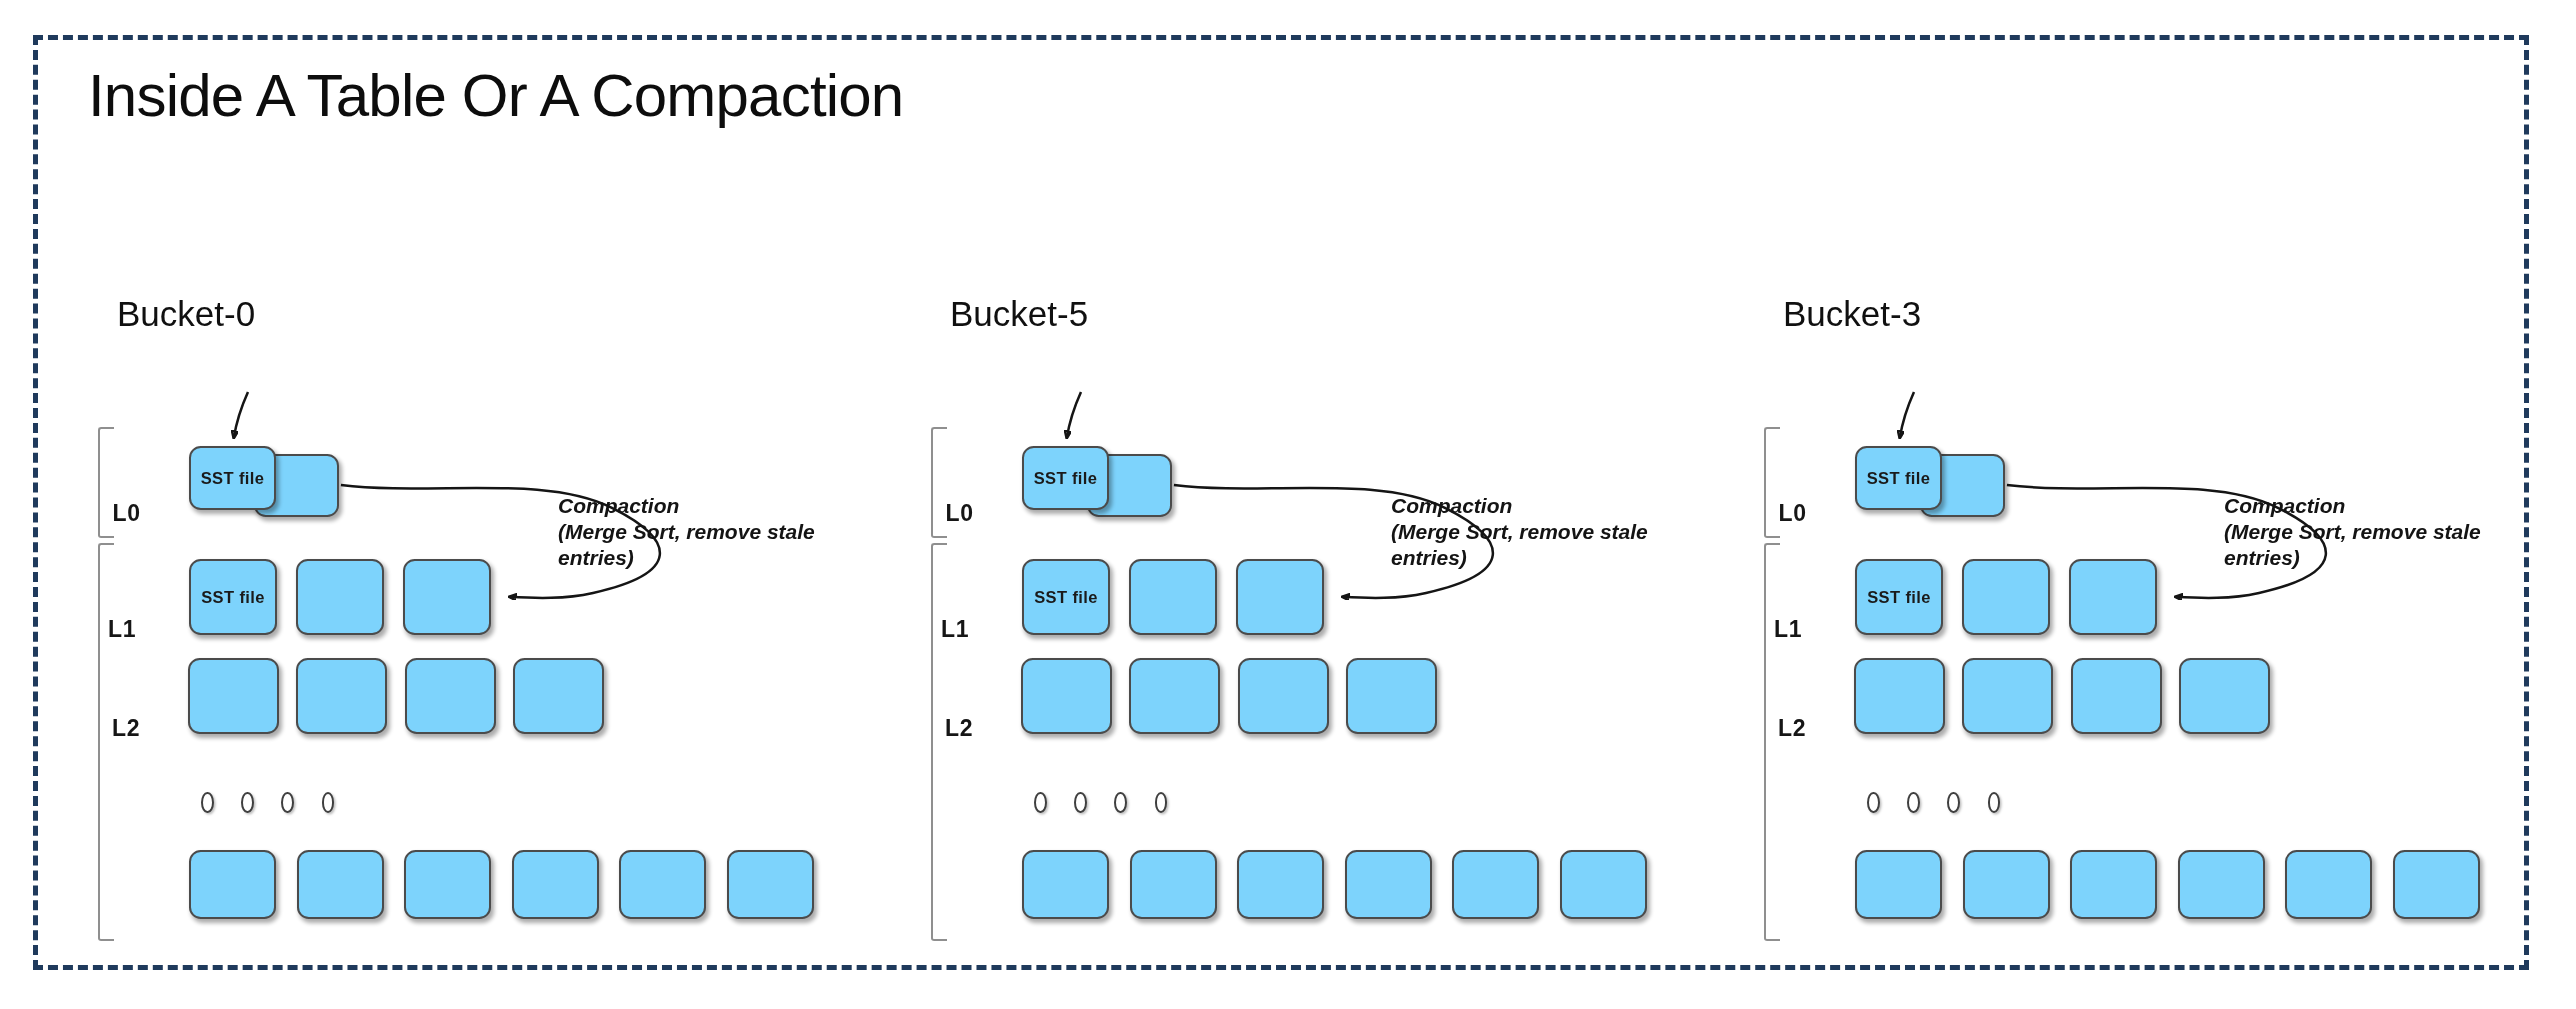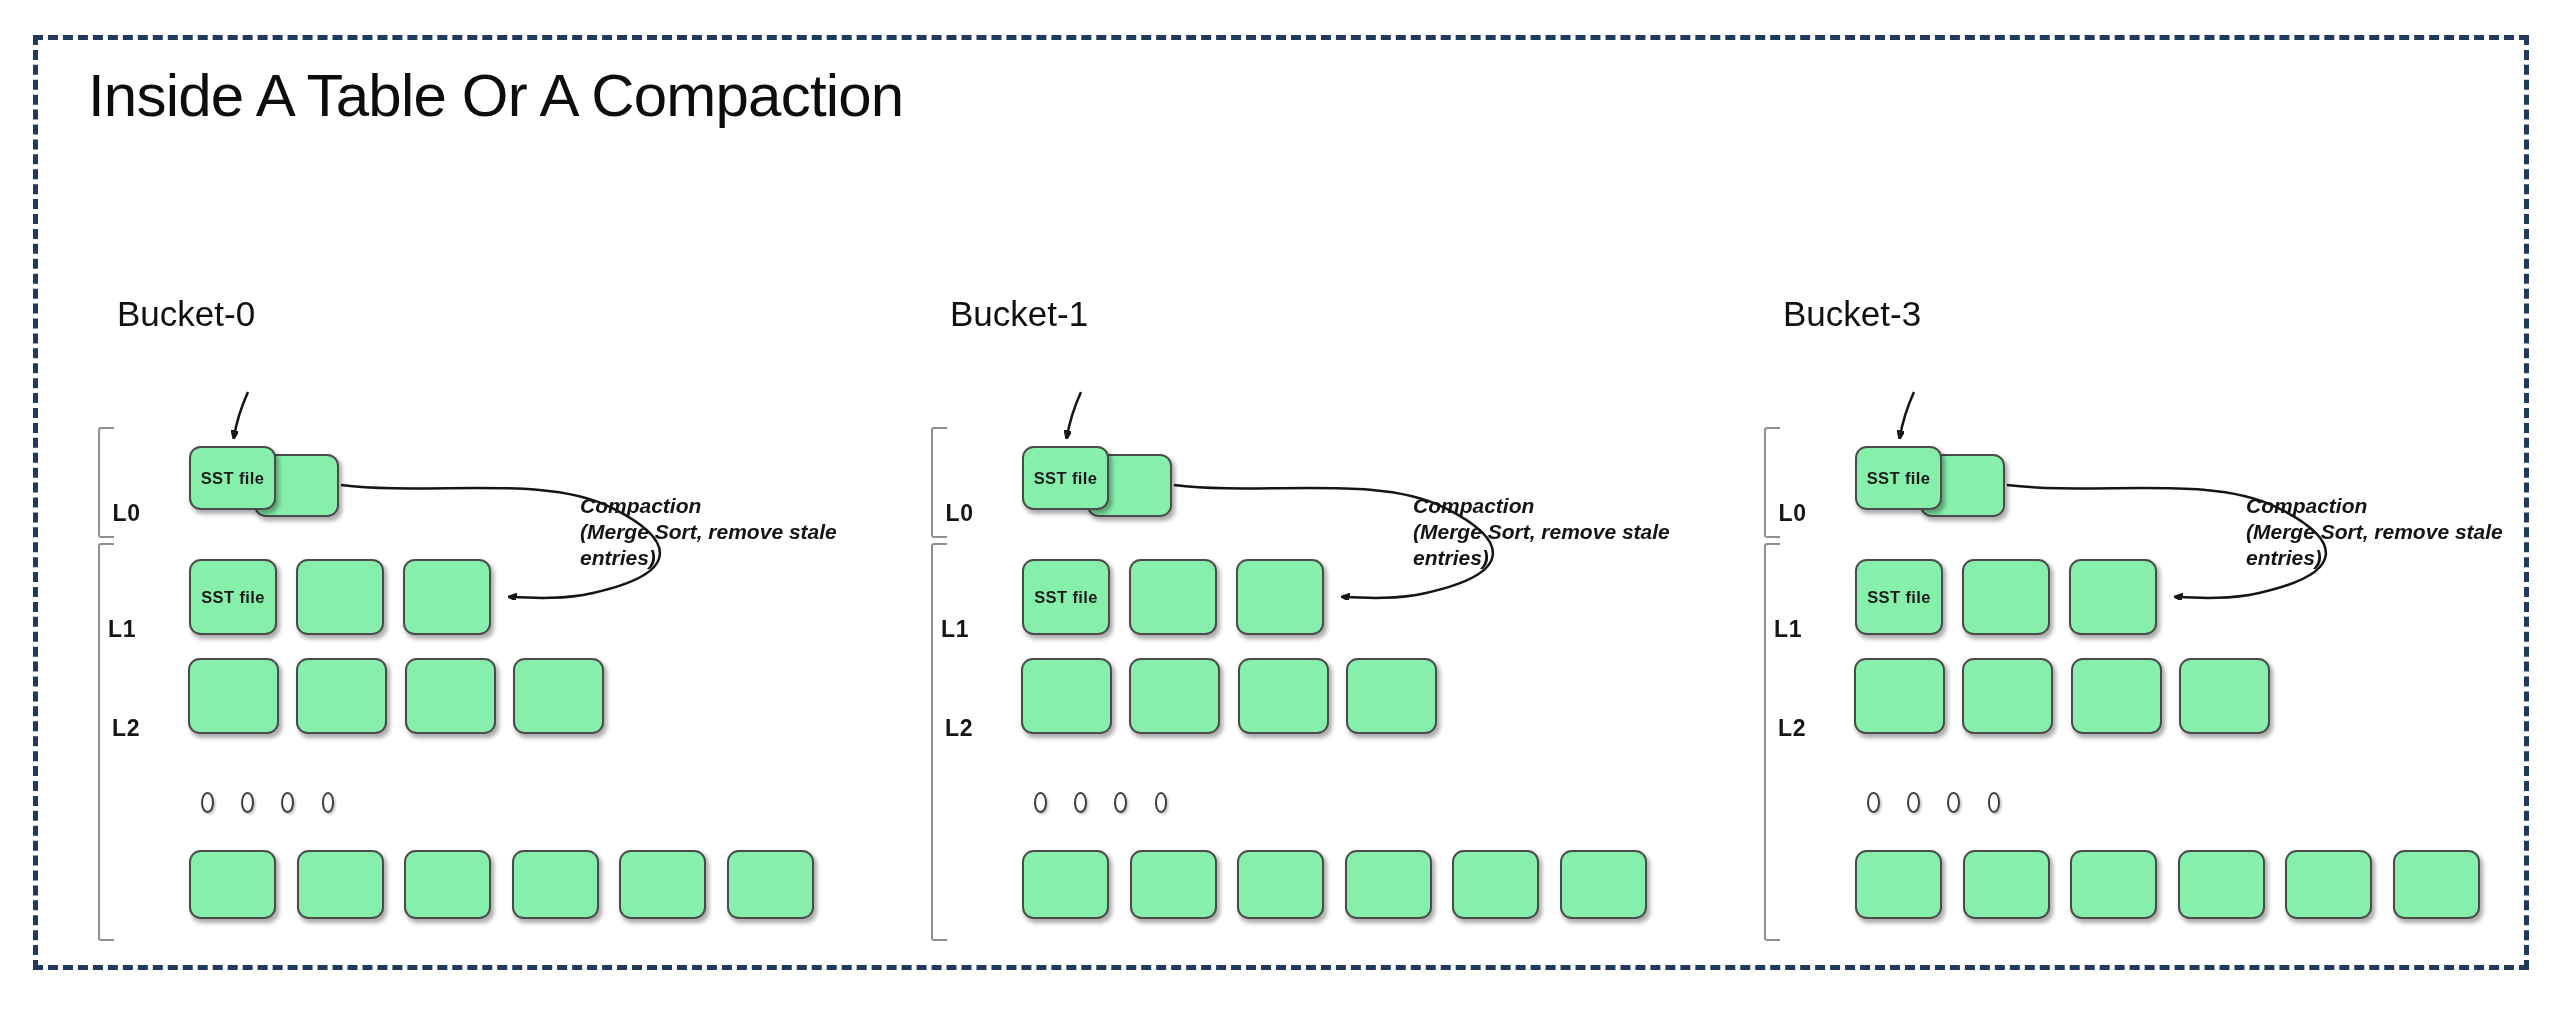--- a/index.html
+++ b/index.html
@@ -24,42 +24,42 @@
     border-left:2.4px solid #8f8f8f;border-top:2.4px solid #8f8f8f;border-bottom:2.4px solid #8f8f8f;
     border-top-left-radius:3.2px;border-bottom-left-radius:3.2px;
   }
   .bracket.l0b{left:6.3px;top:128px;height:107px;}
   .bracket.lowerb{left:6.3px;top:244px;height:394px;}
   .lvl{position:absolute;font-weight:bold;font-size:23px;color:#161616;letter-spacing:0.8px;margin-top:32px;}
   .lvl.l0l{left:20.5px;top:169px;}
   .lvl.l1l{left:16px;top:285px;}
   .lvl.l2l{left:20px;top:384px;}
   .box{
-    background:#86efac;border:2.8px solid #4b4b4b;border-radius:11.8px;
+    background:#7dd3fc;border:2.8px solid #4b4b4b;border-radius:11.8px;
     box-shadow:2.4px 3.2px 4.7px rgba(0,0,0,0.33);
     display:flex;align-items:center;justify-content:center;
     box-sizing:border-box;
   }
   .box span{font-weight:bold;font-size:16.5px;color:#1a1a1a;letter-spacing:0.4px;}
   .backbox{position:absolute;left:162px;top:155px;width:85px;height:63px;}
   .frontbox{position:absolute;left:97px;top:147px;width:87px;height:64px;}
   .row{position:absolute;display:flex;}
   .row .box{width:88px;height:76px;}
   .l1row{left:97px;top:260px;gap:19px;}
   .l2row{left:96px;top:359px;gap:17.3px;}
   .l2row .box{width:91px;}
   .botrow{left:97px;top:551px;gap:20.5px;}
   .botrow .box{width:87px;height:69px;}
   .dotsrow{position:absolute;left:109px;top:493px;display:flex;gap:27.6px;}
   .dot{
     width:12.6px;height:21px;border:2.4px solid #3f3f3f;border-radius:50%;
     background:#fff;box-shadow:1.6px 1.6px 2.4px rgba(0,0,0,0.25);box-sizing:border-box;
   }
   .comp-text{
-    position:absolute;left:488px;top:194px;width:276px;
+    position:absolute;left:466px;top:194px;width:276px;
     font-size:21px;font-weight:bold;font-style:italic;line-height:26px;color:#141414;
   }
 </style>
 </head>
 <body style="background: rgb(255, 255, 255);">
 
 <div class="slide-border" style="border-color: rgb(31, 58, 92);"></div>
 <div class="slide-title">Inside A Table Or A Compaction</div>
 
   <div class="bucket" style="left: 92px;">
@@ -119,21 +119,21 @@
       <div class="box"></div>
       <div class="box"></div>
       <div class="box"></div>
       <div class="box"></div>
       <div class="box"></div>
       <div class="box"></div>
     </div>
   </div>
 
   <div class="bucket" style="left: 925px;">
-    <div class="bucket-title">Bucket-1</div>
+    <div class="bucket-title">Bucket-5</div>
 
     <svg class="wires" viewBox="0 0 1060 830" xmlns="http://www.w3.org/2000/svg">
       <defs>
         <marker id="ah" markerWidth="11" markerHeight="9" refX="9" refY="4" orient="auto" markerUnits="userSpaceOnUse">
           <path d="M0,0 L10,4 L0,8 z" fill="#151515" stroke="none"></path>
         </marker>
       </defs>
       <path d="M 198 118 C 189 138, 183 158, 180 176" marker-end="url(#ah)"></path>
       <path d="M 316 236 C 430 250, 575 222, 660 265 C 742 306, 748 348, 636 373 C 600 381, 565 380, 530 378" marker-end="url(#ah)"></path>
     </svg>

